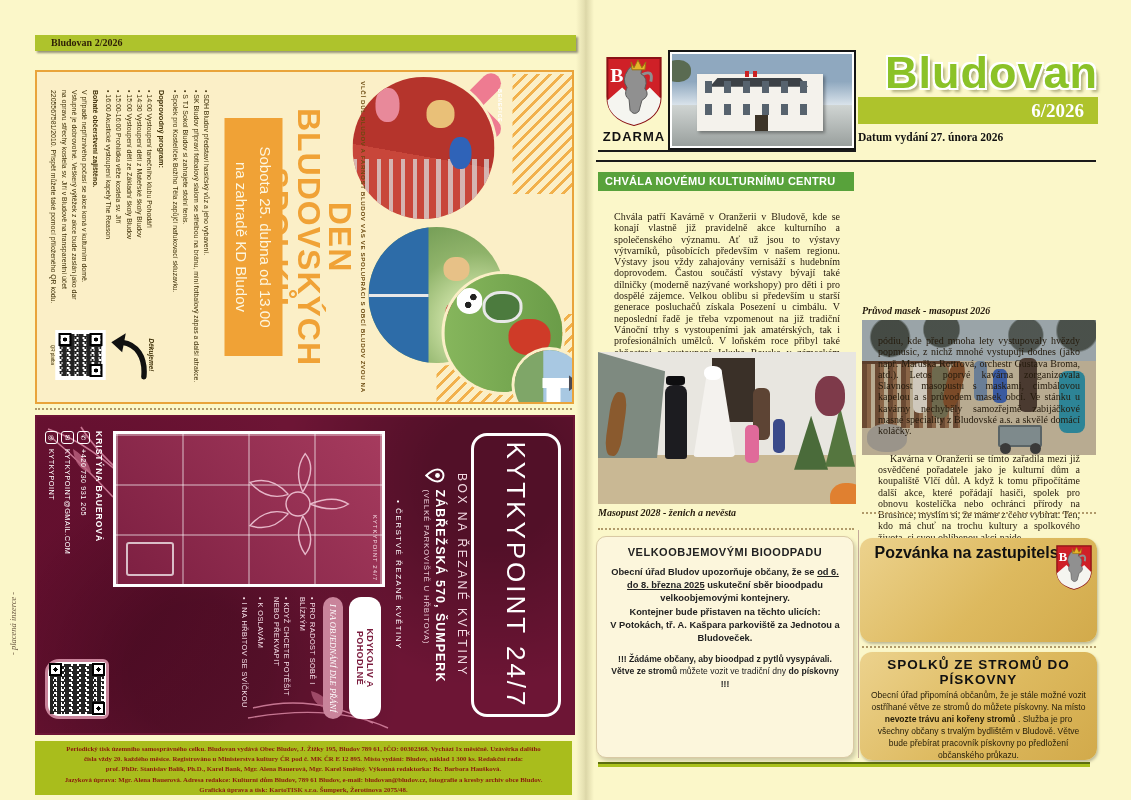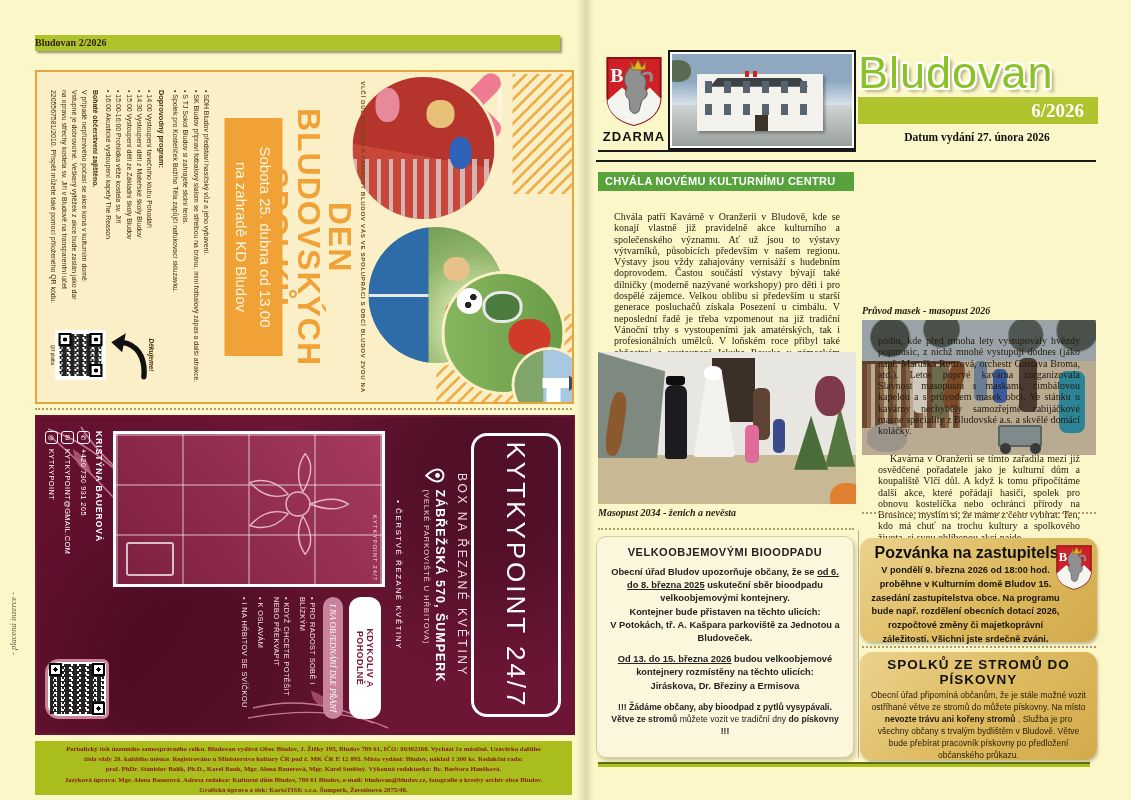--- a/index.html
+++ b/index.html
@@ -2,21 +2,21 @@
 <html><head>
 <meta charset="utf-8">
 <style>
   html,body{margin:0;padding:0;}
   body{width:1131px;height:800px;background:#fbf7c9;font-family:"Liberation Sans",sans-serif;overflow:hidden;position:relative;}
   .abs{position:absolute;}
   
   .dotted{border-top:2px dotted #b09a6a;height:0;}
   
   #page-left{position:absolute;left:30px;top:30px;width:545px;height:765px;}
-  .lp-bar{position:absolute;left:5px;top:5px;width:525px;height:16px;background:#aec32c;color:#2e1f06;font-family:"Liberation Serif",serif;font-weight:bold;font-size:10px;line-height:16px;padding-left:0;box-shadow:2px 2px 2px rgba(0,0,0,.4);}
+  .lp-bar{position:absolute;left:5px;top:5px;width:525px;height:16px;background:#aec32c;color:#2e1f06;font-family:"Liberation Serif",serif;font-weight:bold;font-size:10px;line-height:16px;padding-left:16px;box-shadow:2px 2px 2px rgba(0,0,0,.4);}
   
   .pa-slot{position:absolute;left:5px;top:40px;width:535px;height:330px;border:2px solid #e9a43b;background:#fbefc7;overflow:hidden;}
   .pa-design{position:absolute;left:50%;top:50%;width:326px;height:531px;transform:translate(-50%,-50%) rotate(90deg);background:#fbefc7;}
   .hatch{background:repeating-linear-gradient(45deg,rgba(240,166,54,.85) 0 2.5px,transparent 2.5px 8.5px);}
   .pa-circle{position:absolute;border-radius:50%;overflow:hidden;box-shadow:0 0 0 3px #fbefc7;}
   .heart{position:relative;width:40px;height:36px;}
   .heart:before,.heart:after{content:"";position:absolute;top:0;width:20px;height:32px;border-radius:20px 20px 0 0;background:#ee7b91;}
   .heart:before{left:0;transform:rotate(-45deg);transform-origin:100% 100%;}
   .heart:after{left:20px;transform:rotate(45deg);transform-origin:0 100%;}
   .heart-label{position:absolute;left:-2px;top:12px;width:44px;text-align:center;color:#fff;font-size:5px;font-weight:bold;letter-spacing:1px;z-index:2;}
@@ -68,23 +68,23 @@
   .crease{position:absolute;left:576px;top:0;width:18px;height:800px;background:linear-gradient(90deg,transparent,rgba(110,100,50,.16) 45%,rgba(110,100,50,.22) 55%,transparent);}
   
   #page-right{position:absolute;left:596px;top:45px;width:505px;height:750px;}
   .zdarma{position:absolute;left:0;top:84px;width:76px;text-align:center;font-weight:bold;font-size:13px;letter-spacing:1px;color:#111;}
   .bld{position:absolute;left:72px;top:5px;width:188px;height:100px;border:2px solid #151515;background:#fff;padding:2px;box-sizing:border-box;}
   .bld-scene{position:relative;width:100%;height:100%;background:linear-gradient(#8fa8bf 0 30%,#d8e2ea 55%,#cfd4d2 56%,#9aa09e 100%);overflow:hidden;}
   .house{position:absolute;left:14%;bottom:16%;width:70%;height:62%;background:#f4f2ec;box-shadow:2px 2px 3px rgba(0,0,0,.35);}
   .roof{position:absolute;left:10%;bottom:78%;width:78%;height:16%;background:#3c4146;clip-path:polygon(0 100%,8% 0,92% 0,100% 100%);}
   .winrow{position:absolute;left:6%;width:88%;height:20%;background:repeating-linear-gradient(90deg,#57636e 0 7px,transparent 7px 19px);}
   .flag{position:absolute;width:4px;height:6px;background:#c22;}
-  .logo{position:absolute;left:262px;top:2px;width:240px;text-align:left;font-size:45px;font-weight:normal;letter-spacing:1px;color:#8bc227;text-shadow:-2px -2px 0 #fff,2px -2px 0 #fff,-2px 2px 0 #fff,2px 2px 0 #fff,4px 4px 3px rgba(70,70,20,.4);}
+  .logo{position:absolute;left:262px;top:2px;width:240px;text-align:right;font-size:45px;font-weight:bold;letter-spacing:1px;color:#8bc227;text-shadow:-2px -2px 0 #fff,2px -2px 0 #fff,-2px 2px 0 #fff,2px 2px 0 #fff,4px 4px 3px rgba(70,70,20,.4);}
   .issuebar{position:absolute;left:262px;top:52px;width:240px;height:27px;background:#aec32c;color:#fff;font-family:"Liberation Serif",serif;font-weight:bold;font-size:19px;line-height:27px;text-align:right;padding-right:14px;box-sizing:border-box;}
-  .dateline{position:absolute;left:262px;top:86px;width:238px;text-align:center;font-family:"Liberation Serif",serif;font-weight:bold;font-size:11.5px;color:#111;}
+  .dateline{position:absolute;left:262px;top:86px;width:238px;text-align:left;font-family:"Liberation Serif",serif;font-weight:bold;font-size:11.5px;color:#111;}
   .rule1{position:absolute;left:2px;top:105px;width:258px;border-top:2px solid #1a1a1a;}
   .rule2{position:absolute;left:0px;top:115px;width:500px;border-top:2px solid #1a1a1a;}
   .headlinebar{position:absolute;left:2px;top:127px;width:256px;height:19px;background:#58a23b;color:#fff;font-weight:bold;font-size:11px;line-height:19px;letter-spacing:.3px;padding-left:7px;box-sizing:border-box;}
   .artp{font-family:"Liberation Serif",serif;font-size:10px;line-height:1.13;text-align:justify;color:#241a0c;margin:16px;}
   .col1-flow{position:absolute;left:2px;top:150px;width:258px;}
   .caption{font-family:"Liberation Serif",serif;font-style:italic;font-weight:bold;font-size:10px;color:#241a0c;}
   .author{font-family:"Liberation Serif",serif;font-style:italic;font-weight:bold;font-size:10.5px;text-align:right;color:#241a0c;line-height:1.2;}
   .vline{position:absolute;left:262px;top:485px;height:228px;border-left:1px solid #c4a99a;}
   
   .photo{position:relative;overflow:hidden;}
@@ -338,37 +338,32 @@
     <div class="abs" style="left:37%;top:14%;width:42px;height:84px;background:#f4f2ee;clip-path:polygon(32% 0,68% 0,100% 100%,0 100%);border-radius:4px;"></div>
     <div class="abs blob" style="left:41%;top:9%;width:18px;height:14px;background:#fff;"></div>
     <div class="abs" style="left:60%;top:24%;width:17px;height:52px;background:#5d4434;border-radius:6px;"></div>
     <div class="abs" style="left:57%;top:48%;width:14px;height:38px;background:#e06a9a;border-radius:5px;"></div>
     <div class="abs" style="left:68%;top:44%;width:12px;height:34px;background:#3a4a8a;border-radius:5px;"></div>
     <div class="abs" style="left:76%;top:42%;width:34px;height:54px;background:#4a6b3a;clip-path:polygon(50% 0,100% 100%,0 100%);"></div>
     <div class="abs" style="left:88%;top:36%;width:30px;height:60px;background:#55763f;clip-path:polygon(50% 0,100% 100%,0 100%);"></div>
     <div class="abs blob" style="left:84%;top:16%;width:30px;height:40px;background:#7e3a4a;"></div>
     <div class="abs blob" style="left:90%;bottom:-6%;width:34px;height:30px;background:#e08030;"></div>
   </div>
-  <div class="caption abs" style="left:2px;top:462px;">Masopust 2034 - ženich a nevěsta</div>
+  <div class="caption abs" style="left:2px;top:462px;">Masopust 2028 - ženich a nevěsta</div>
 
   <div class="dotted sep-c1"></div>
 
   <div class="svoz">
     <div class="svoz-t2">VELKOOBJEMOVÝMI BIOODPADU</div>
     <div class="svoz-p">
       <span>Obecní úřad Bludov upozorňuje občany, že se</span>
       <span class="u">od 6. do 8. března 2025</span>
       <span>uskuteční sběr bioodpadu velkoobjemovými kontejnery.</span><br>
       <span>Kontejner bude přistaven na těchto ulicích:</span><br>
       <span>V Potokách, tř. A. Kašpara parkoviště za Jednotou a Bludoveček.</span>
-    </div>
-    <div class="svoz-p">
-      <span class="u">Od 13. do 15. března 2026</span>
-      <span>budou velkoobjemové kontejnery rozmístěny na těchto ulicích:</span><br>
-      <span>Jiráskova, Dr. Březiny a Ermisova</span>
     </div>
     <div class="svoz-p" style="font-size:8.6px;">
       <span>!!! Žádáme občany, aby bioodpad z pytlů vysypávali.</span><br>
       <span>Větve ze stromů</span>
       <span style="font-weight:normal;">můžete vozit ve tradiční dny</span>
       <span>do pískovny !!!</span>
     </div>
   </div>
 
   <div class="photo abs" style="left:266px;top:123px;width:234px;height:135px;background:linear-gradient(#9aa4a8 0 30%,#b8ab91 30%);">
@@ -393,21 +388,20 @@
     <p class="artp" style="text-indent:12px;">Kavárna v Oranžerii se tímto zařadila mezi již osvědčené pořadatele jako je kulturní dům a koupaliště Vlčí důl. A když k tomu připočítáme další akce, které pořádají hasiči, spolek pro obnovu kostelíčka nebo ochránci přírody na Brusince, myslím si, že máme z čeho vybírat. Ten, kdo má chuť na trochu kultury a spolkového života, si svou oblíbenou akci najde.</p>
     <div class="author" style="margin-top:3px;">Milan Klimeš, zastupitel</div>
     <div class="author">foto: Milan Klimeš</div>
   </div>
 
   <div class="dotted sep-c2a"></div>
   <div class="vline"></div>
 
   <div class="pozvanka gold">
     <div class="poz-t">Pozvánka na zastupitelstvo</div>
-    <div class="poz-b">V pondělí 9. března 2026 od 18:00 hod. proběhne v Kulturním domě Bludov 15. zasedání zastupitelstva obce. Na programu bude např. rozdělení obecních dotací 2026, rozpočtové změny či majetkoprávní záležitosti. Všichni jste srdečně zváni.</div>
     <svg class="poz-coa" viewBox="0 0 60 74" width="38" height="47">
         <use href="#coa"></use>
       </svg>
   </div>
 
   <div class="dotted sep-c2b"></div>
 
   <div class="vetve gold">
     <div class="vet-t">SPOLKŮ ZE STROMŮ DO PÍSKOVNY</div>
     <div class="vet-b" style="font-weight:normal;">

